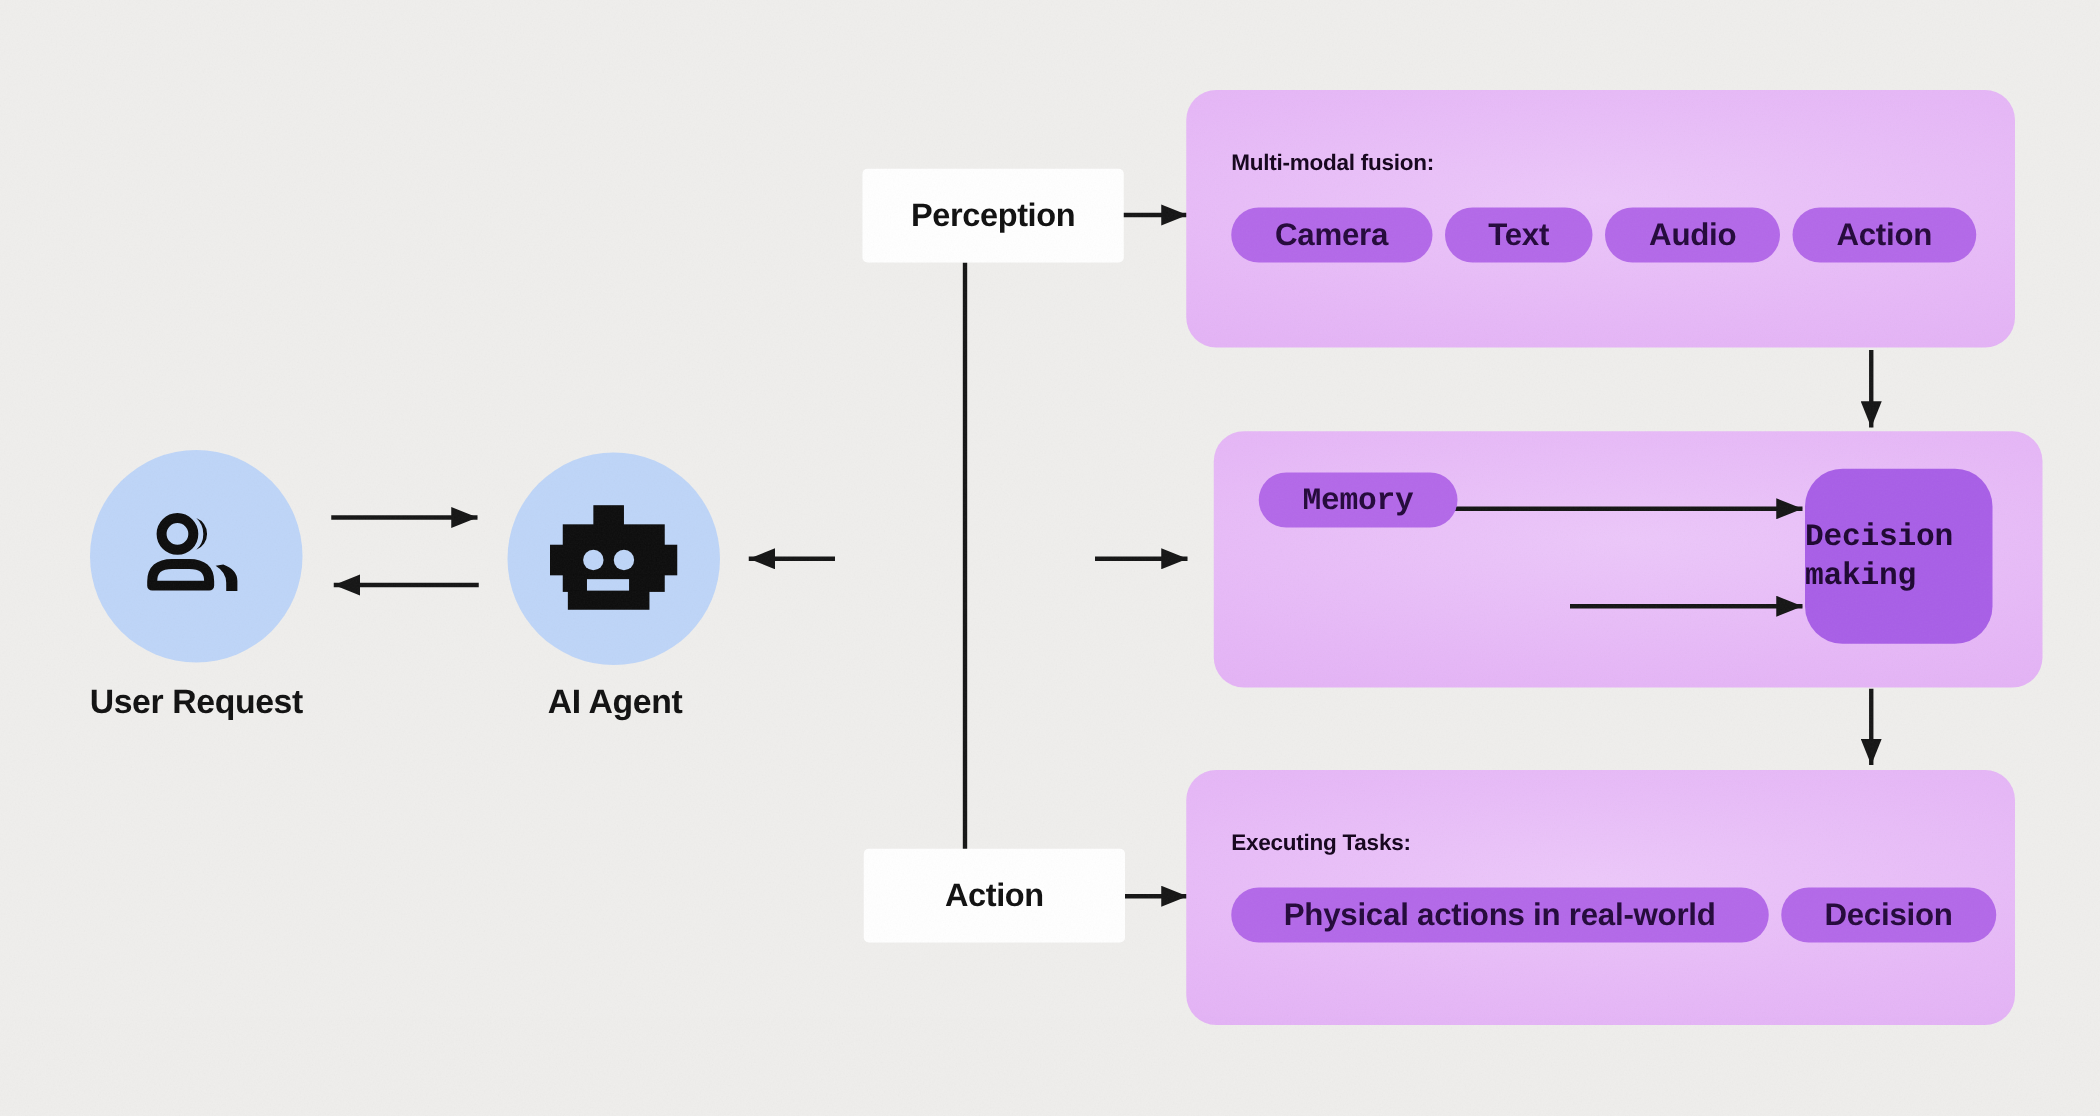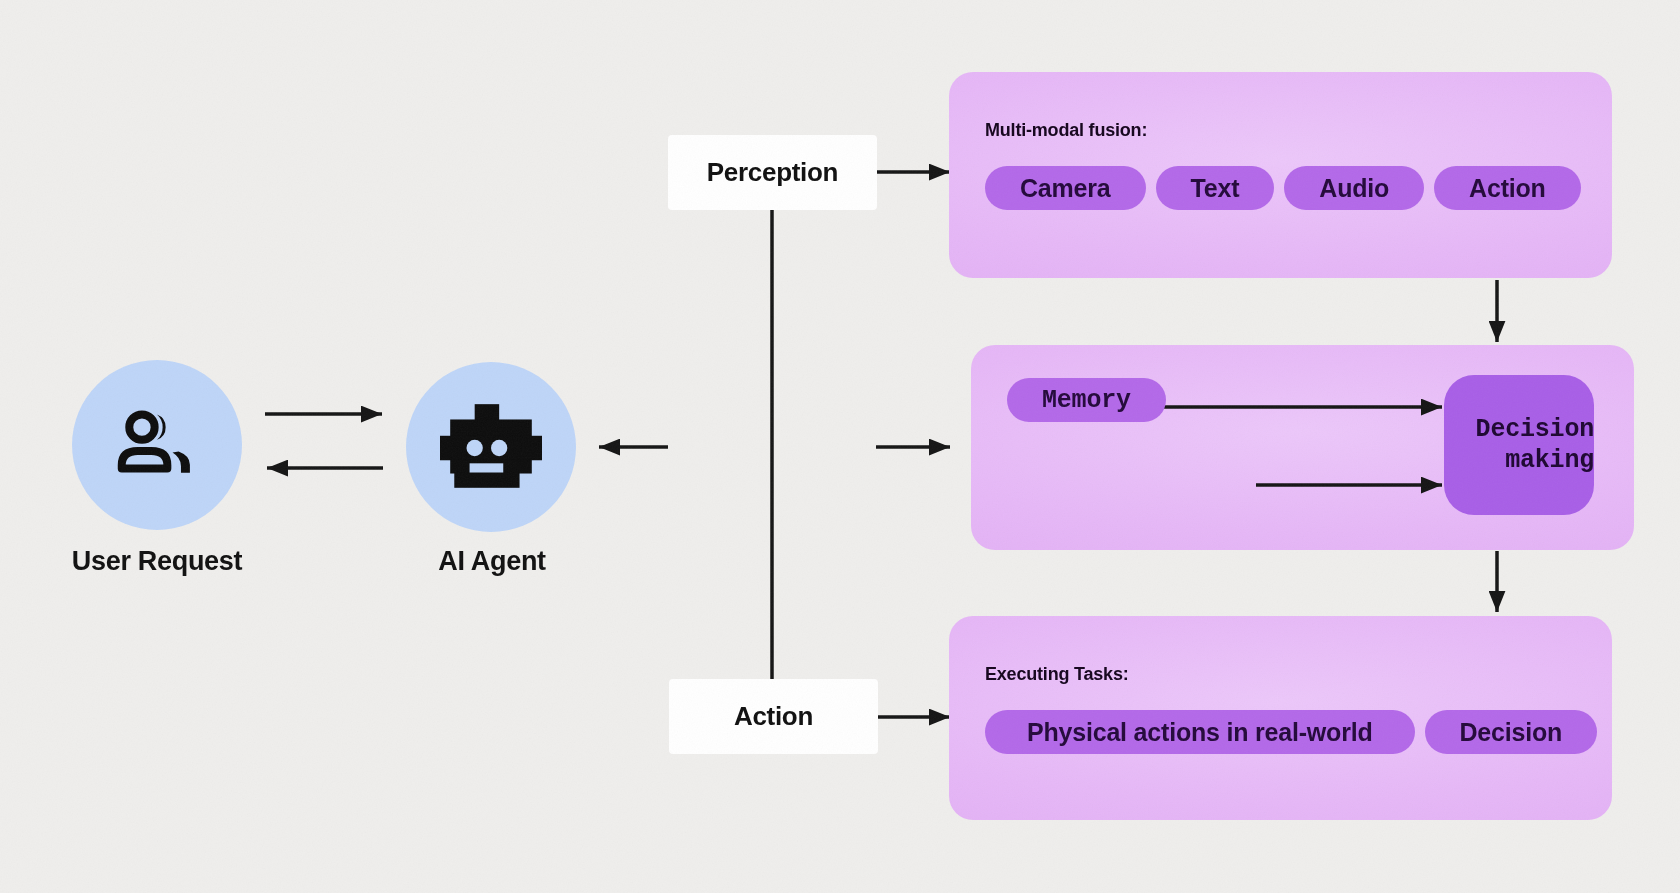--- a/index.html
+++ b/index.html
@@ -17,21 +17,21 @@
     background:#bed5f8;display:flex;align-items:center;justify-content:center;
   }
   .circle-label{
     position:absolute;width:320px;text-align:center;
     font-size:27px;letter-spacing:-.3px;color:#101010;
   }
 
   .stage-box{
     position:absolute;z-index:2;width:209px;height:75px;background:#ffffff;
     border-radius:4px;display:flex;align-items:center;justify-content:center;
-    font-size:26px;letter-spacing:-.3px;color:#0f0f0f;
+    font-size:26px;letter-spacing:-.3px;color:#0f0f0f;margin-left:22px;
   }
 
   .panel{
     position:absolute;z-index:2;width:663px;border-radius:24px;
     background:radial-gradient(ellipse 120% 90% at 50% 42%,#ecc7fa 0%,#e6b7f7 55%,#e1adf4 100%);
   }
   .panel-title{
     position:absolute;left:36px;top:48px;font-size:18px;letter-spacing:-.2px;color:#14041c;
   }
   .chip-row{
@@ -40,21 +40,21 @@
   .chip{
     height:44px;padding:0 35px;border-radius:31px;background:#b368e9;
     display:flex;align-items:center;justify-content:center;
     font-size:25px;letter-spacing:-.2px;color:#23083a;white-space:nowrap;
   }
   .panel-svg{position:absolute;left:0;top:0;}
   .chip-abs{position:absolute;}
   .decision-box{
     position:absolute;left:473px;top:30px;width:150px;height:140px;
     border-radius:30px;background:#a85ee7;
-    display:flex;align-items:center;justify-content:center;text-align:right;
+    display:flex;align-items:center;justify-content:center;text-align:left;
     font-size:25px;line-height:1.26;letter-spacing:-.2px;color:#1d0631;
   }
   .grain{position:absolute;left:0;top:0;z-index:6;pointer-events:none;opacity:.05;}
 </style>
 </head>
 <body>
 
 <div class="canvas">
 
   <svg class="layer-arrows" width="1680" height="893" viewBox="0 0 1680 893">

